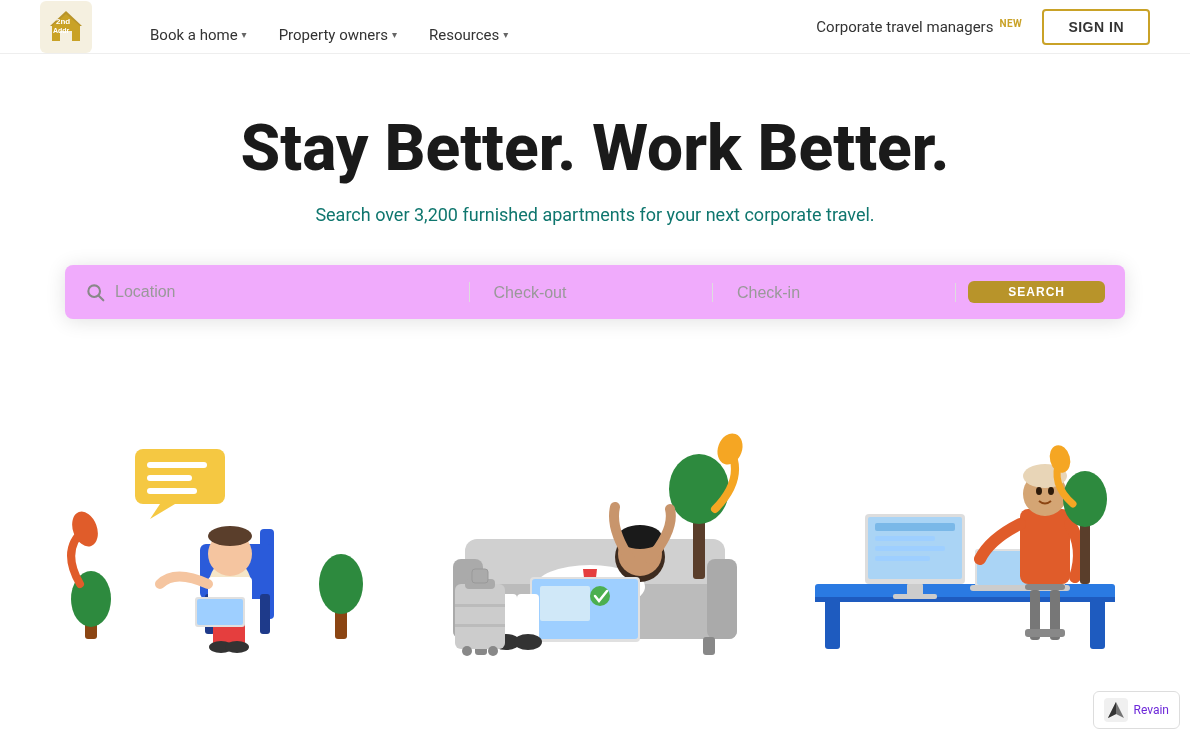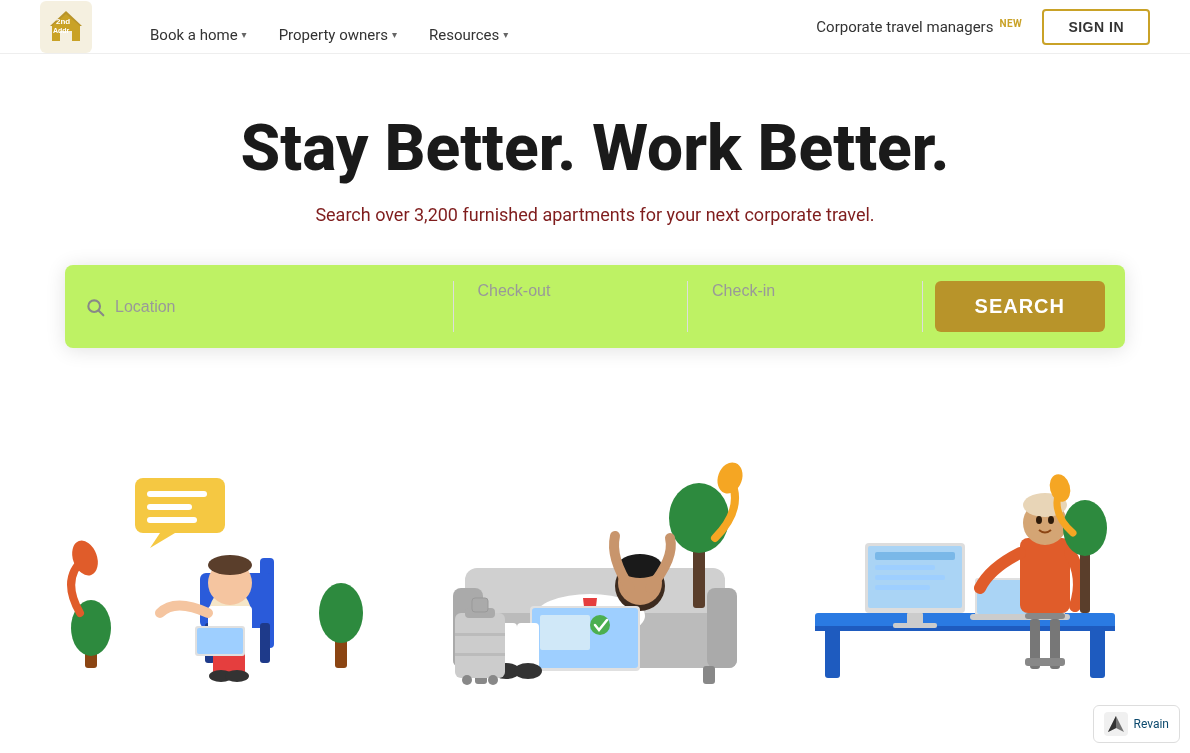--- a/index.html
+++ b/index.html
@@ -110,30 +110,31 @@
     .hero-title {
       font-size: 64px;
       font-weight: 800;
       color: #1a1a1a;
       line-height: 1.1;
       margin-bottom: 20px;
     }
 
     .hero-subtitle {
       font-size: 18px;
-      color: #7f1d1d;
+      color: #0f766e;
       margin-bottom: 40px;
     }
 
     
     .search-bar-wrap {
-      background: #bef264;
+      background: #f0abfc;
       border-radius: 8px;
       box-shadow: 0 2px 20px rgba(0,0,0,0.12);
       display: flex;
+      align-items: center;
       max-width: 1060px;
       margin: 0 auto;
       padding: 16px 20px;
       gap: 12px;
     }
 
     .location-field {
       display: flex;
       align-items: center;
       flex: 1.8;
@@ -182,22 +183,22 @@
     .date-field-last {
       flex: 1;
       padding: 0 12px;
     }
 
     .search-btn {
       background: #b8942a;
       color: #fff;
       border: none;
       border-radius: 6px;
-      padding: 14px 40px;
-      font-size: 20px;
+      padding: 4px 40px;
+      font-size: 12px;
       font-weight: 700;
       letter-spacing: 1px;
       cursor: pointer;
       white-space: nowrap;
     }
 
     
     .illustrations {
       display: flex;
       justify-content: space-around;
@@ -226,31 +227,31 @@
     }
 
     
     .illus3 {
       position: relative;
     }
 
     
     .revain-badge {
       position: fixed;
-      bottom: 10px;
+      bottom: 24px;
       right: 10px;
       display: flex;
       align-items: center;
       gap: 6px;
       background: #fff;
       border: 1px solid #ddd;
       border-radius: 6px;
       padding: 6px 10px;
       font-size: 12px;
-      color: #0c4a6e;
+      color: #6d28d9;
     }
 
     .revain-logo {
       width: 24px;
       height: 24px;
     }
 
     
     .svg-illus {
       width: 100%;

